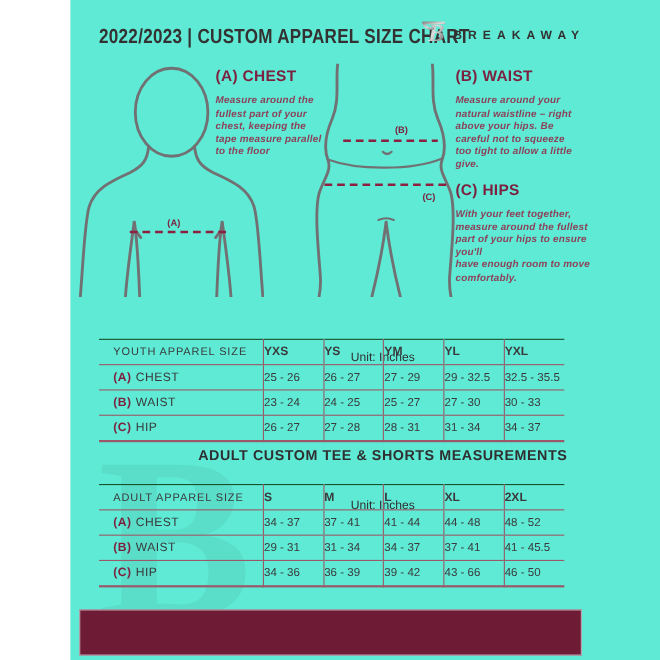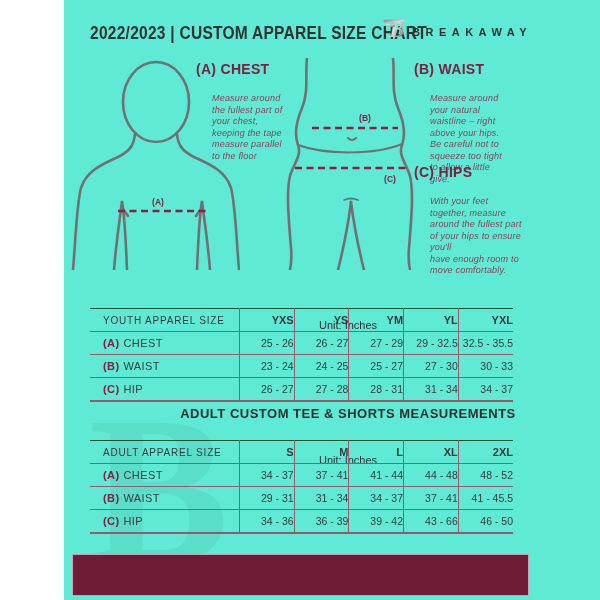--- a/index.html
+++ b/index.html
@@ -30,21 +30,21 @@
   .lower-svg{position:absolute;left:221px;top:58px;}
   .diagram-label{font-weight:bold;font-size:8.5px;fill:#7c2240;font-family:"Liberation Sans",sans-serif;}
   
   .instr{position:absolute;color:#7c2240;}
   .instr-a{left:132px;top:61px;width:104px;}
   .instr-b{left:350px;top:61px;width:112px;}
   .instr-c{left:350px;top:164px;width:124px;}
   .instr-heading{font-size:14px;font-weight:bold;letter-spacing:.3px;color:#7c2240;margin:0 0 9px 0;}
   .instr-body{
     font-size:9px;font-style:italic;line-height:11.5px;color:#8d4059;
-    margin:16px;white-space:pre-line;letter-spacing:.2px;
+    margin:0;white-space:pre-line;letter-spacing:.2px;font-weight:bold;
   }
   
   .section-title{
     position:absolute;left:0;right:0;text-align:center;
     font-size:13px;font-weight:bold;color:#2f2f31;letter-spacing:.5px;
   }
   .unit-label{
     position:absolute;left:0;right:0;text-align:center;
     font-size:11px;color:#2f2f31;margin-top:32px;
   }
@@ -54,21 +54,21 @@
   .table-wrap{position:absolute;left:26px;width:423px;z-index:2;}
   .yt-table{top:308px;}
   .ad-table{top:440px;}
   table.size-table{
     border-collapse:collapse;table-layout:fixed;width:423px;
     border-top:1px solid #14532d;border-bottom:2px solid #9b5868;
   }
   .size-table tr{border-bottom:1.5px solid #9b5868;}
   .size-table tbody tr:last-child{border-bottom:none;}
   .size-table th,.size-table td{
-    height:22px;padding:0;text-align:right;
+    height:22px;padding:0;text-align:left;
     font-size:10.5px;color:#3a3a3c;border-left:1.5px solid #9b5868;
     font-weight:normal;
   }
   .size-table th:first-child,.size-table td:first-child{
     border-left:none;text-align:left;padding-left:13px;width:136px;
   }
   .size-table thead th{font-weight:bold;font-size:11px;}
   .size-table thead th:first-child{font-weight:normal;font-size:10px;letter-spacing:.8px;}
   .size-table td:first-child{font-size:11px;letter-spacing:.4px;}
   .prefix{color:#7c2240;font-weight:bold;margin-right:4px;}

